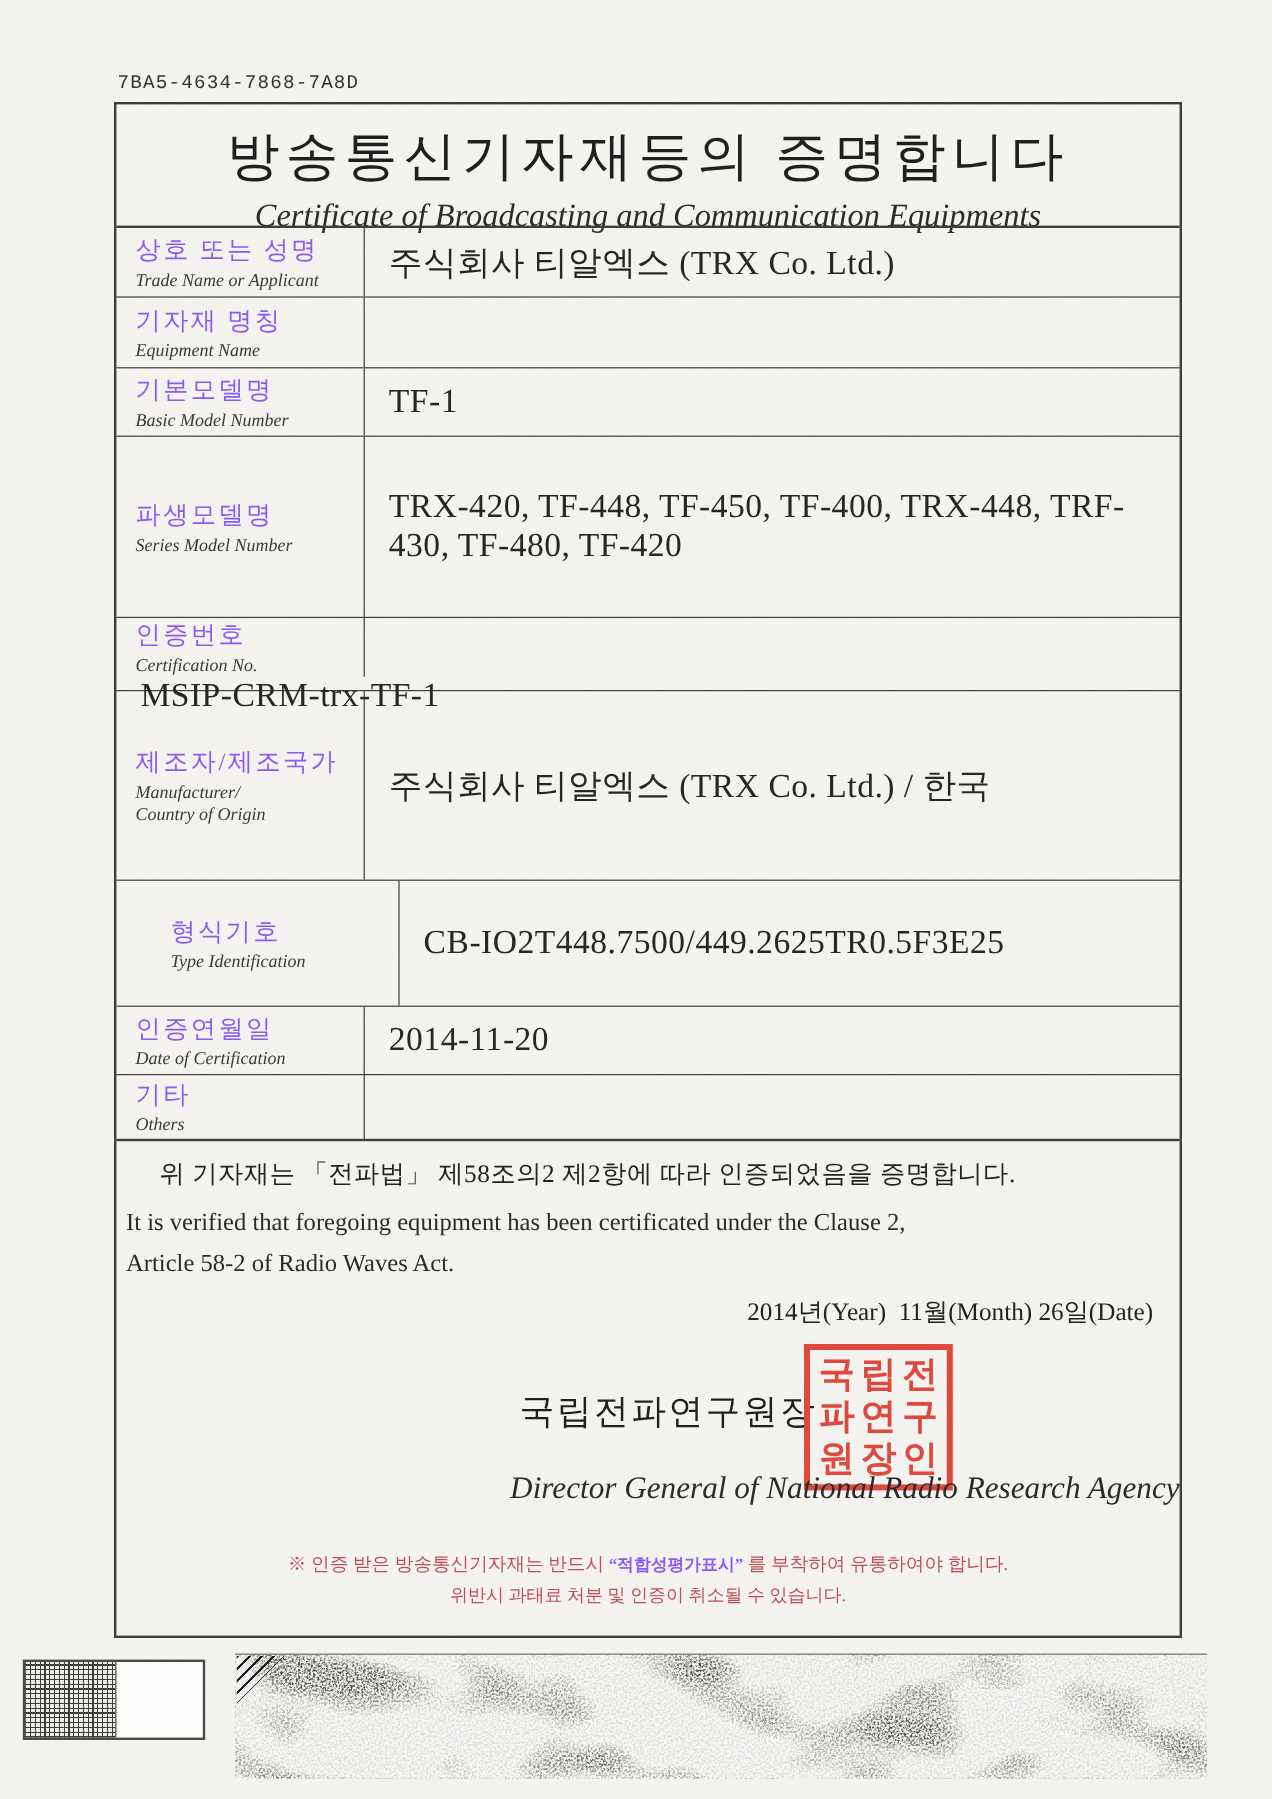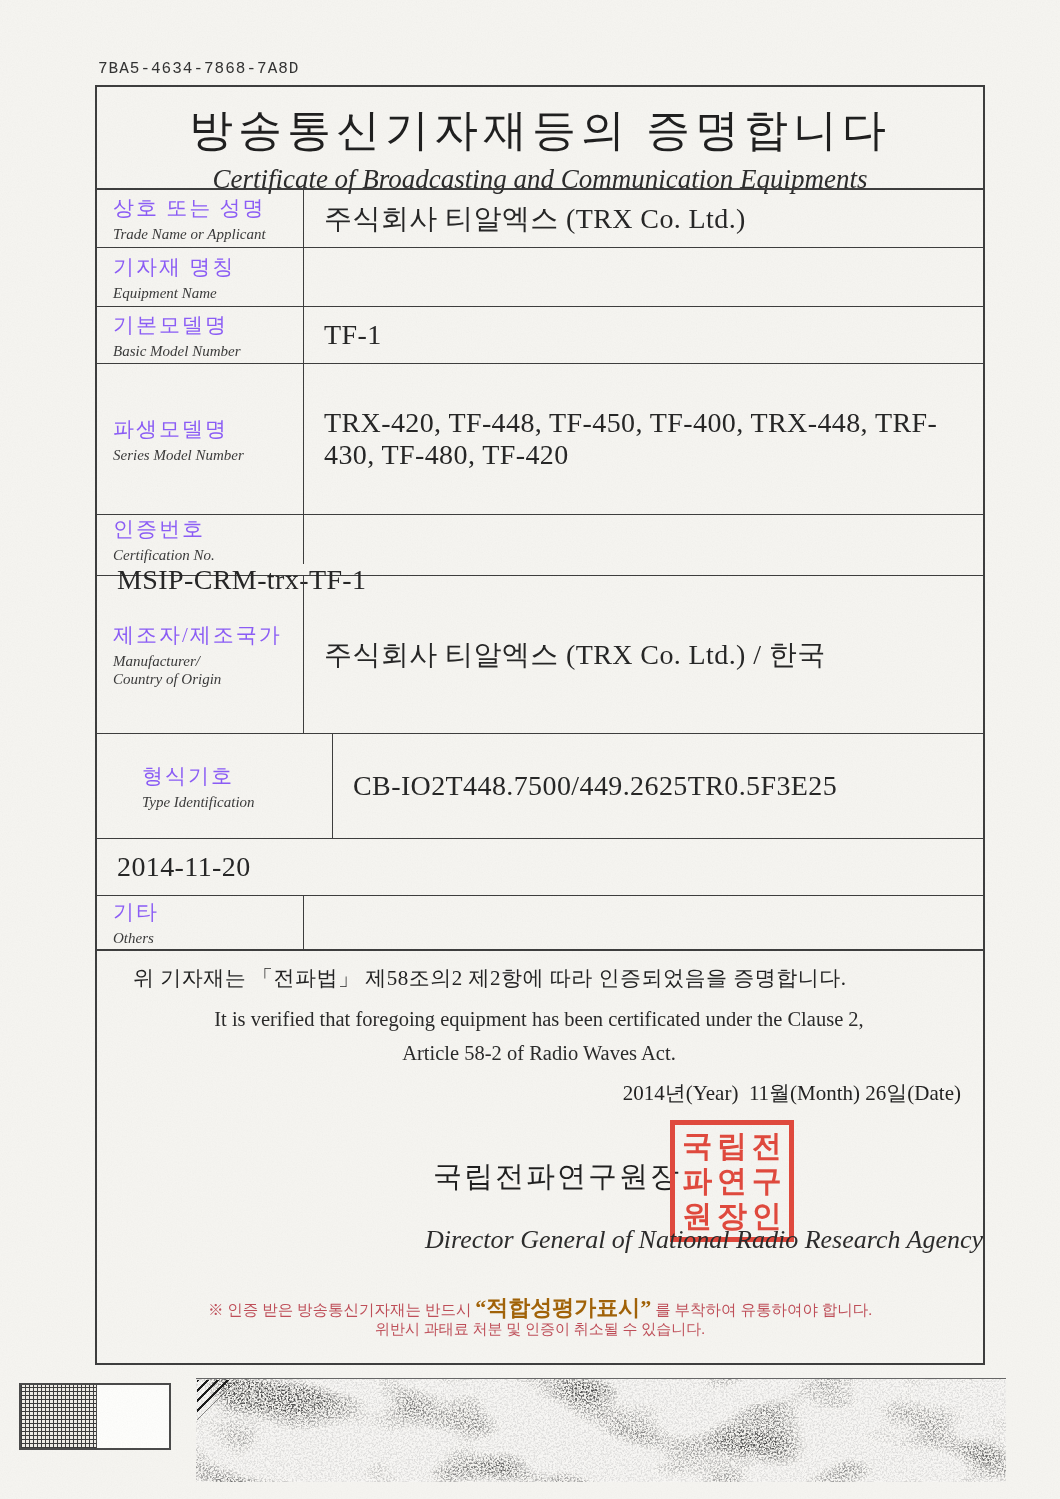--- a/index.html
+++ b/index.html
@@ -49,21 +49,21 @@
     flex:1; display:flex; align-items:center; padding-left:20px; padding-right:6px;
     font-size:28px; letter-spacing:.4px; color:#262626;
   }
   .stmt-ko {
     position:absolute; left:36px; top:877px; font-size:21px; letter-spacing:.5px; color:#222;
   }
   .stmt-en {
     position:absolute; left:8px; top:915px; width:868px;
     font-size:20.5px; line-height:34px; color:#2a2a2a;
   }
-  .stmt-en span { display:block;text-align:center; }
+  .stmt-en span { display:block; }
   .date-line {
     position:absolute; right:22px; top:992px;
     font-size:21px; white-space:pre; color:#222;
   }
   .signer-ko {
     position:absolute; left:336px; top:1070px;
     font-size:29px; letter-spacing:2px; color:#1f1f1f;
   }
   .stamp {
     position:absolute; left:573px; top:1033px; width:124px; height:122px;
@@ -76,21 +76,21 @@
     font-size:30px; font-weight:bold; color:#e0493d; line-height:34px;
     font-family:"Liberation Serif","DejaVu Serif",serif;
   }
   .signer-en {
     position:absolute; left:0; top:1138px; width:100%; text-align:right;
     font-size:26px; font-style:italic; color:#2b2b2b;
   }
   .footnote { position:absolute; left:0; width:100%; text-align:center; color:#bf4e58; }
   .footnote.f1 { top:1206px; font-size:15.5px; }
   .footnote.f2 { top:1233px; font-size:15px; }
-  .footnote .bold-part { font-weight:bold; font-size:22px; color:#a16207;font-family:Liberation Serif, serif; }
+  .footnote .bold-part { font-weight:bold; font-size:14px; color:#8b5cf6;font-family:Liberation Serif, serif; }
   .pattern-box {
     position:absolute; left:19px; top:1383px; width:152px; height:67px;
     border:2px solid #4a4a4a; background:#fdfdfb; display:flex;
   }
   .pattern-box .hatch {
     width:76px; height:100%;
     background-color:#efede7;
     background-image:
       repeating-linear-gradient(0deg,#3c3c3c 0 1px,transparent 1px 4px),
       repeating-linear-gradient(90deg,#3c3c3c 0 1px,transparent 1px 4px);
@@ -170,20 +170,24 @@
 
     <div class="row r7">
       <div class="cell-label">
         <span class="label-ko">형식기호</span>
         <span class="label-en">Type Identification</span>
       </div>
       <div class="cell-value">CB-IO2T448.7500/449.2625TR0.5F3E25</div>
     </div>
 
     <div class="row r8">
+      <div class="cell-label">
+        <span class="label-ko">인증연월일</span>
+        <span class="label-en">Date of Certification</span>
+      </div>
       <div class="cell-value">2014-11-20</div>
     </div>
 
     <div class="row r9">
       <div class="cell-label">
         <span class="label-ko">기타</span>
         <span class="label-en">Others</span>
       </div>
       <div class="cell-value"></div>
     </div>

